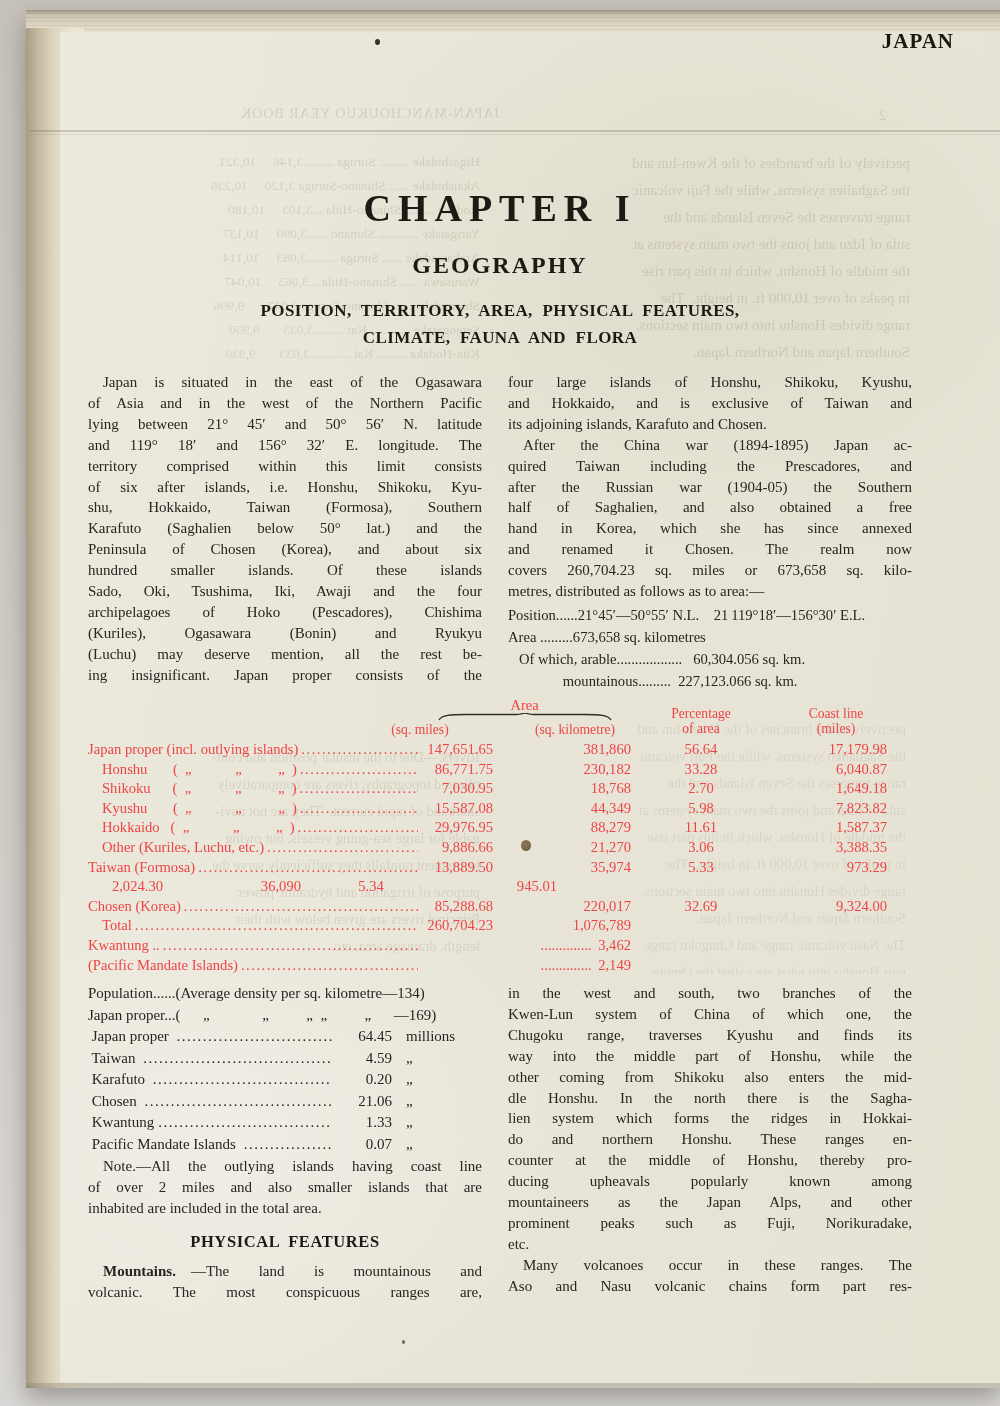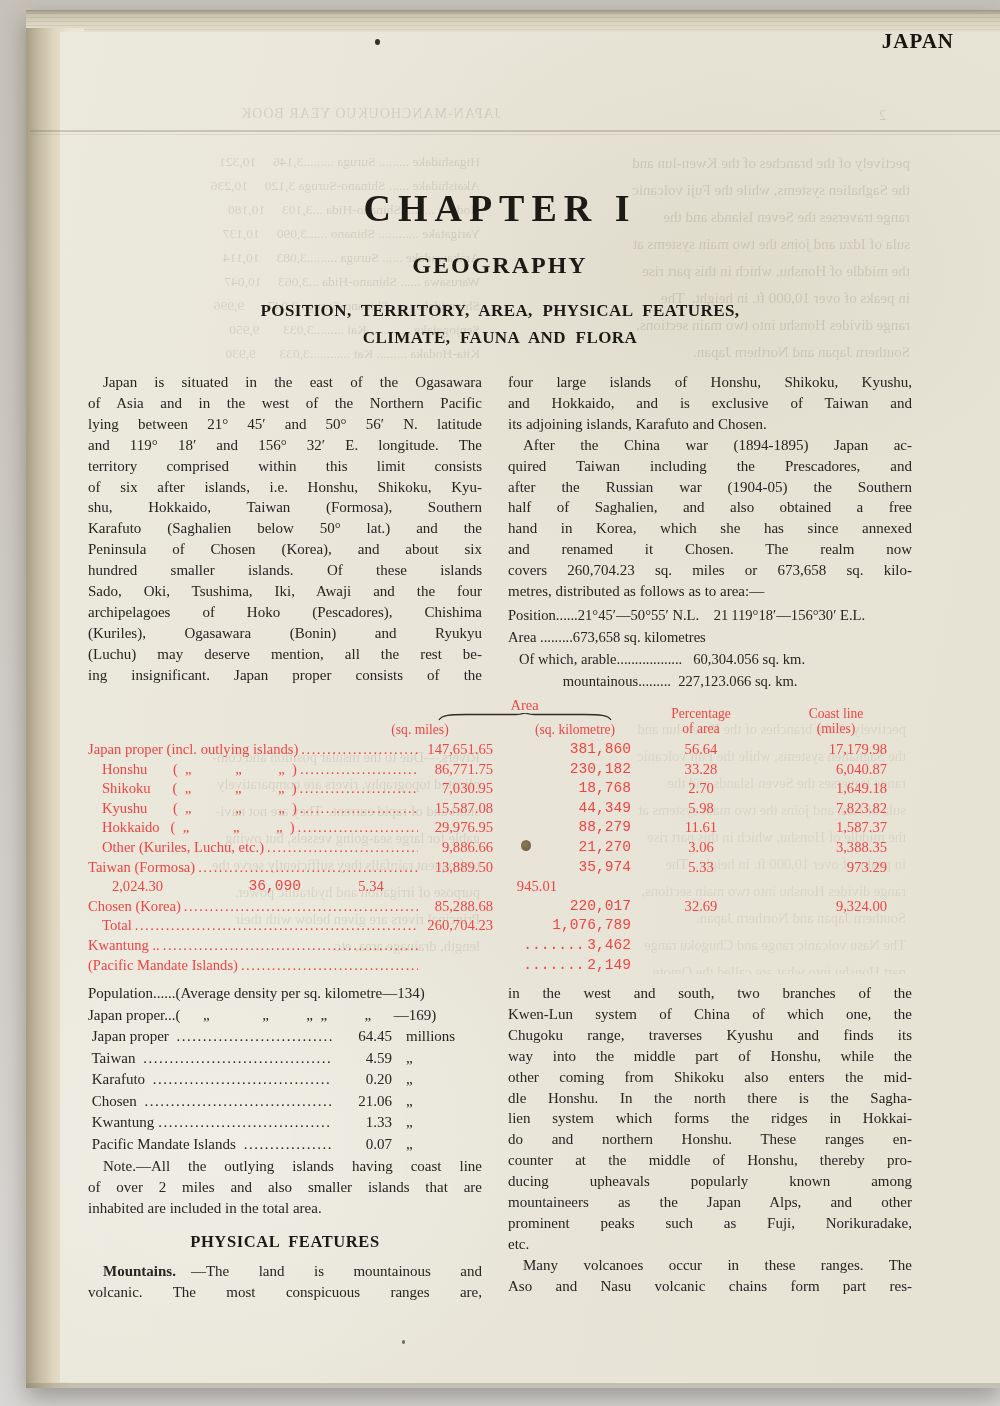--- a/index.html
+++ b/index.html
@@ -86,21 +86,21 @@
   .h-sqkm{left:412px;width:150px;text-align:center;}
   .h-pct{position:absolute;left:543px;width:140px;top:8px;text-align:center;
     font-size:13.6px;line-height:15px;}
   .h-coast{position:absolute;left:690px;width:116px;top:8px;text-align:center;
     font-size:13.6px;line-height:15px;}
   .trow{display:flex;line-height:19.6px;}
   .t-label{width:330px;display:flex;overflow:hidden;}
   .t-label .lbl{white-space:pre;}
   .t-label .dots{flex:1;overflow:hidden;white-space:nowrap;margin-left:3px;}
   .t-miles{width:75px;text-align:right;}
-  .t-km{width:138px;text-align:left;display:flex;justify-content:flex-end;font-family:Liberation Mono, monospace;}
+  .t-km{width:138px;text-align:center;display:flex;justify-content:flex-end;}
   .t-km .dots-sm{width:64px;overflow:hidden;white-space:nowrap;display:inline-block;}
   .t-pct{width:140px;text-align:center;}
   .t-coast{width:116px;text-align:right;}
   .ind-1 .lbl{padding-left:14px;}
   
   .ink-dot-a{position:absolute;left:375px;top:39px;width:5px;height:6px;border-radius:50%;
     background:#33302a;}
   .ink-blob{position:absolute;left:521px;top:840px;width:10px;height:11px;border-radius:50%;
     background:radial-gradient(circle at 40% 40%,#7d6640,#55431f);opacity:.85;filter:blur(.3px);}
   .ink-dot-b{position:absolute;left:402px;top:1340px;width:3px;height:4px;border-radius:50%;

